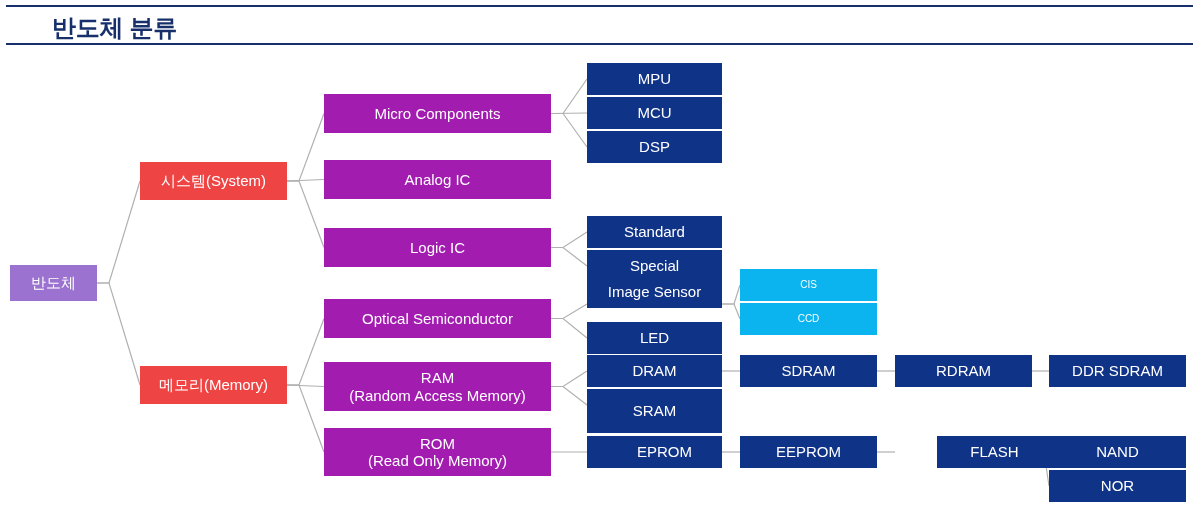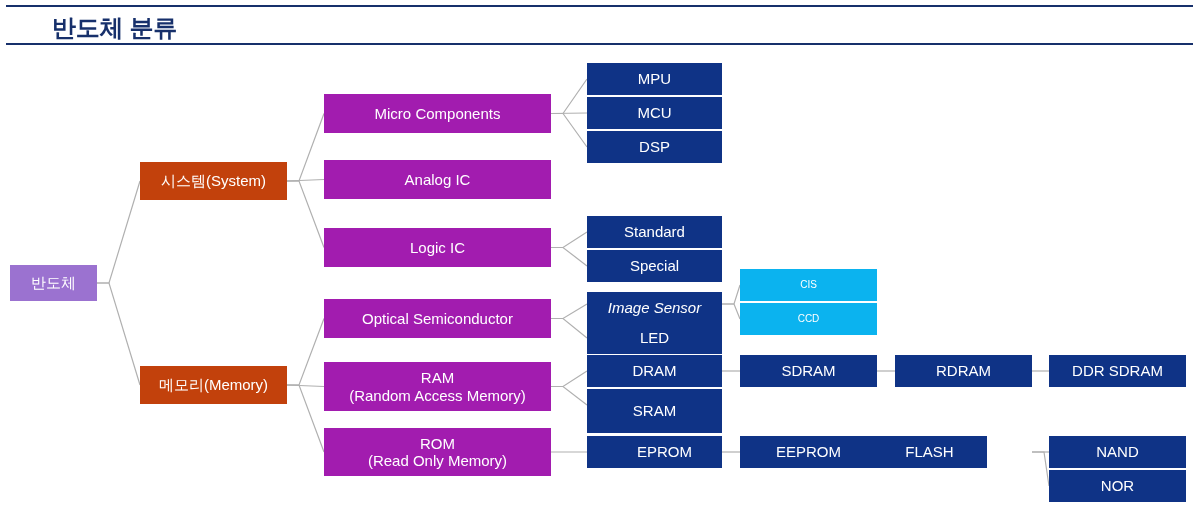--- a/index.html
+++ b/index.html
@@ -82,21 +82,21 @@
   }
   .node .nlabel {
     display: block;
     width: 100%;
     padding: 0 4px;
     box-sizing: border-box;
     white-space: pre-line;
   }
 
   .lvl-root  { background: #9b72d0; font-size: 15px; }
-  .lvl-1     { background: #c2410c; font-size: 15px; }
+  .lvl-1     { background: #ef4444; font-size: 15px; }
   .lvl-2     { background: #a21caf; font-size: 15px; }
   .lvl-3     { background: #0f3386; font-size: 15px; }
   .lvl-sense { background: #0bb3ef; font-size: 10px; }
 </style>
 </head>
 <body>
 
 <div id="page">
 
   <div id="header">
@@ -145,30 +145,30 @@
         <div class="node lvl-2" style="left: 324px; top: 299px; width: 227px; height: 39px;"><span class="nlabel">Optical Semiconductor</span></div>
         <div class="node lvl-2" style="left: 324px; top: 362px; width: 227px; height: 49px;"><span class="nlabel">RAM
 (Random Access Memory)</span></div>
         <div class="node lvl-2" style="left: 324px; top: 428px; width: 227px; height: 48px;"><span class="nlabel">ROM
 (Read Only Memory)</span></div>
         <div class="node lvl-3" style="left: 587px; top: 63px; width: 135px; height: 32px;"><span class="nlabel">MPU</span></div>
         <div class="node lvl-3" style="left: 587px; top: 97px; width: 135px; height: 32px;"><span class="nlabel">MCU</span></div>
         <div class="node lvl-3" style="left: 587px; top: 131px; width: 135px; height: 32px;"><span class="nlabel">DSP</span></div>
         <div class="node lvl-3" style="left: 587px; top: 216px; width: 135px; height: 32px;"><span class="nlabel">Standard</span></div>
         <div class="node lvl-3" style="left: 587px; top: 250px; width: 135px; height: 32px; justify-content: center;"><span class="nlabel">Special</span></div>
-        <div class="node lvl-3" style="left: 587px; top: 292px; width: 135px; height: 32px; font-style: italic;"><span class="nlabel">Image Sensor</span></div>
+        <div class="node lvl-3" style="left: 587px; top: 276px; width: 135px; height: 32px;"><span class="nlabel">Image Sensor</span></div>
         <div class="node lvl-3" style="left: 587px; top: 322px; width: 135px; height: 32px;"><span class="nlabel">LED</span></div>
         <div class="node lvl-3" style="left: 587px; top: 355px; width: 135px; height: 32px;"><span class="nlabel">DRAM</span></div>
         <div class="node lvl-3" style="left: 587px; top: 389px; width: 135px; height: 44px;"><span class="nlabel">SRAM</span></div>
         <div class="node lvl-3" style="left: 587px; top: 436px; width: 135px; height: 32px; padding-left: 20px;"><span class="nlabel">EPROM</span></div>
         <div class="node lvl-sense" style="left: 740px; top: 269px; width: 137px; height: 32px;"><span class="nlabel">CIS</span></div>
         <div class="node lvl-sense" style="left: 740px; top: 303px; width: 137px; height: 32px;"><span class="nlabel">CCD</span></div>
         <div class="node lvl-3" style="left: 740px; top: 355px; width: 137px; height: 32px;"><span class="nlabel">SDRAM</span></div>
         <div class="node lvl-3" style="left: 895px; top: 355px; width: 137px; height: 32px;"><span class="nlabel">RDRAM</span></div>
         <div class="node lvl-3" style="left: 1049px; top: 355px; width: 137px; height: 32px;"><span class="nlabel">DDR SDRAM</span></div>
         <div class="node lvl-3" style="left: 740px; top: 436px; width: 137px; height: 32px;"><span class="nlabel">EEPROM</span></div>
-        <div class="node lvl-3" style="left: 872px; top: 436px; width: 115px; height: 32px;"><span class="nlabel">FLASH</span></div>
+        <div class="node lvl-3" style="left: 937px; top: 436px; width: 115px; height: 32px;"><span class="nlabel">FLASH</span></div>
         <div class="node lvl-3" style="left: 1049px; top: 436px; width: 137px; height: 32px;"><span class="nlabel">NAND</span></div>
         <div class="node lvl-3" style="left: 1049px; top: 470px; width: 137px; height: 32px;"><span class="nlabel">NOR</span></div>
       </div>
   </div>
 
 </div>
 
 </body></html>

